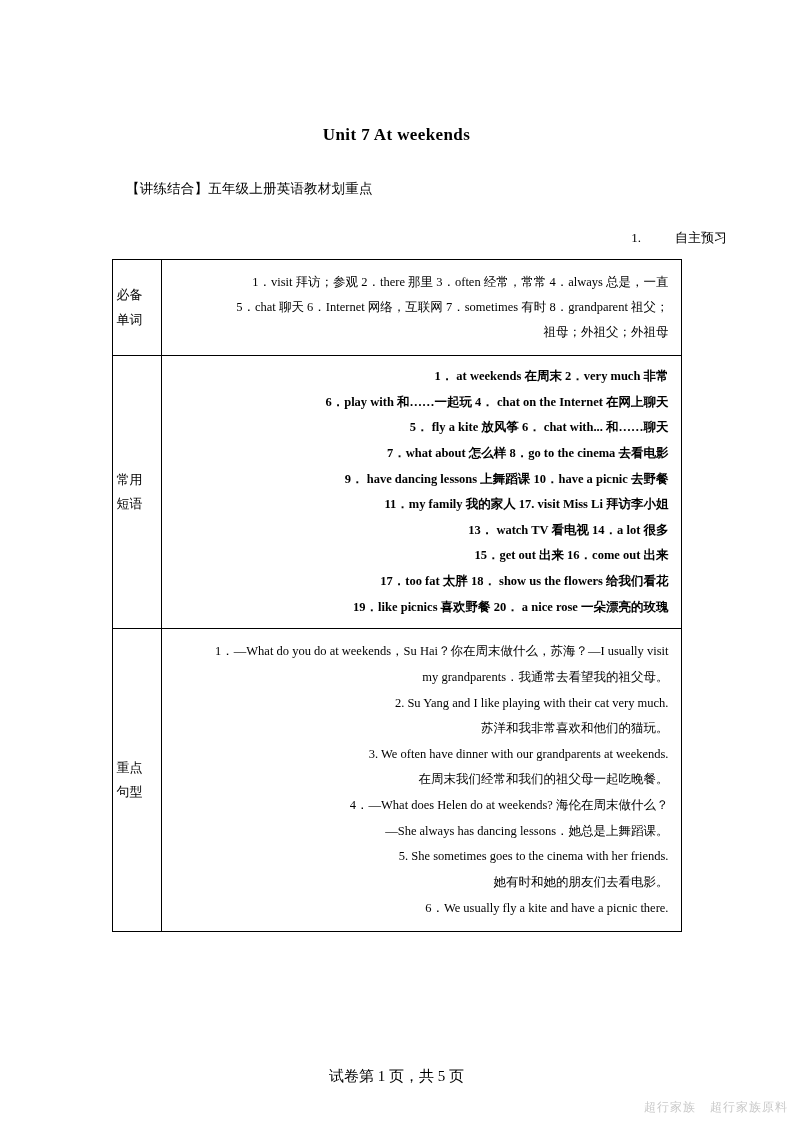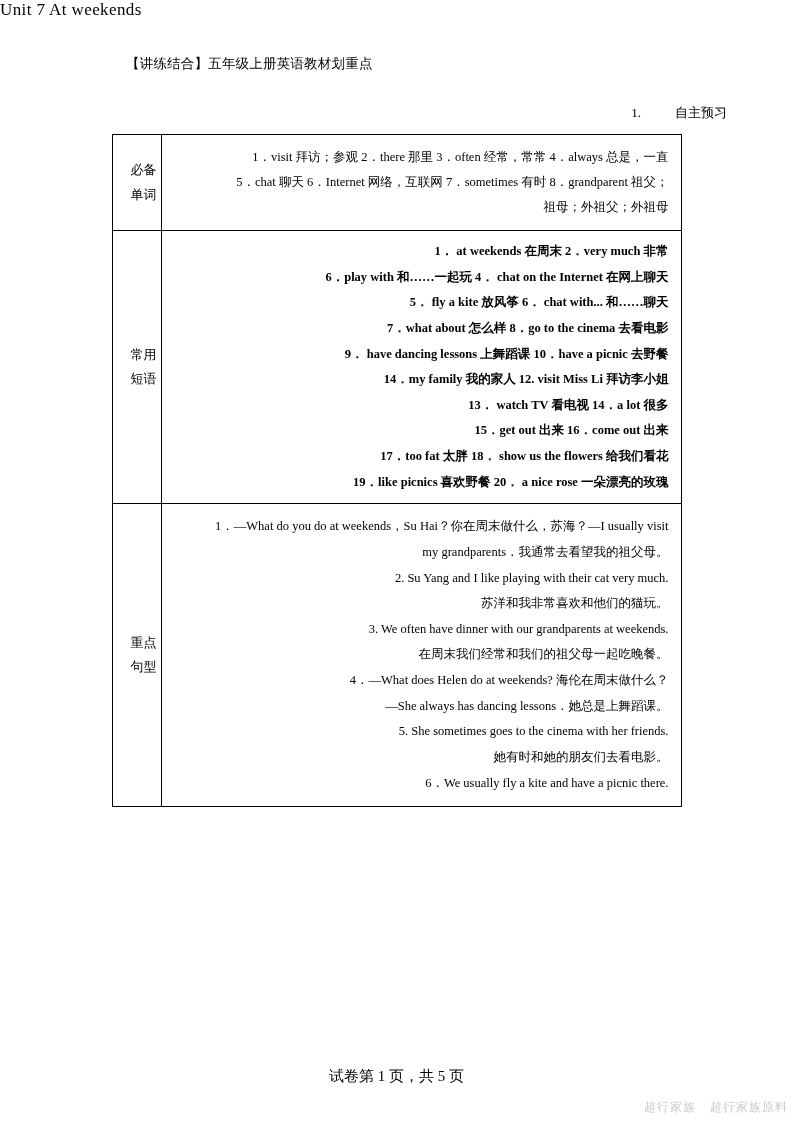--- a/index.html
+++ b/index.html
@@ -15,24 +15,25 @@
     position: relative;
   }
   .page {
     position: relative;
     width: 793px;
     height: 1122px;
     box-sizing: border-box;
     padding: 0;
   }
   .title {
-    text-align: left;
+    text-align: center;
     font-size: 17px;
-    font-weight: normal;
+    font-weight: bold;
     margin: 0;
+    padding-top: 125px;
     letter-spacing: 0.4px;
   }
   .subtitle {
     font-size: 13.5px;
     margin: 14px;
     padding-top: 21px;
     padding-left: 112px;
     letter-spacing: 0.2px;
   }
   .section-line {
@@ -53,21 +54,21 @@
     width: 570px;
     table-layout: fixed;
   }
   table.main td {
     border: 1px solid #000000;
     vertical-align: middle;
     padding: 0;
   }
   td.label {
     width: 48px;
-    text-align: right;
+    text-align: left;
     font-size: 13px;
     line-height: 1.85;
   }
   td.label .lbl-inner {
     padding: 0 4px;
   }
   td.content {
     padding: 9px 10px 9px 12px;
     font-size: 12.5px;
     line-height: 1.95;
@@ -143,21 +144,21 @@
         <td class="label">
           <div class="lbl-inner">常用</div>
           <div class="lbl-inner">短语</div>
         </td>
         <td class="content">
           <div class="line">1．  at weekends  在周末    2．very much  非常</div>
           <div class="line">6．play with 和……一起玩  4．  chat on the Internet  在网上聊天</div>
           <div class="line">5．  fly a kite  放风筝  6．  chat with...  和……聊天</div>
           <div class="line">7．what about  怎么样   8．go to the cinema  去看电影</div>
           <div class="line">9．  have dancing lessons  上舞蹈课  10．have a picnic  去野餐</div>
-          <div class="line">14．my family  我的家人  12.   visit Miss Li  拜访李小姐</div>
+          <div class="line">11．my family  我的家人  17.   visit Miss Li  拜访李小姐</div>
           <div class="line">13．  watch TV  看电视  14．a lot  很多</div>
           <div class="line">15．get out  出来  16．come out  出来</div>
           <div class="line">17．too fat  太胖   18．  show us the flowers  给我们看花</div>
           <div class="line">19．like picnics  喜欢野餐  20．  a nice rose 一朵漂亮的玫瑰</div>
         </td>
       </tr>
       <tr class="row-sentences">
         <td class="label">
           <div class="lbl-inner">重点</div>
           <div class="lbl-inner">句型</div>

